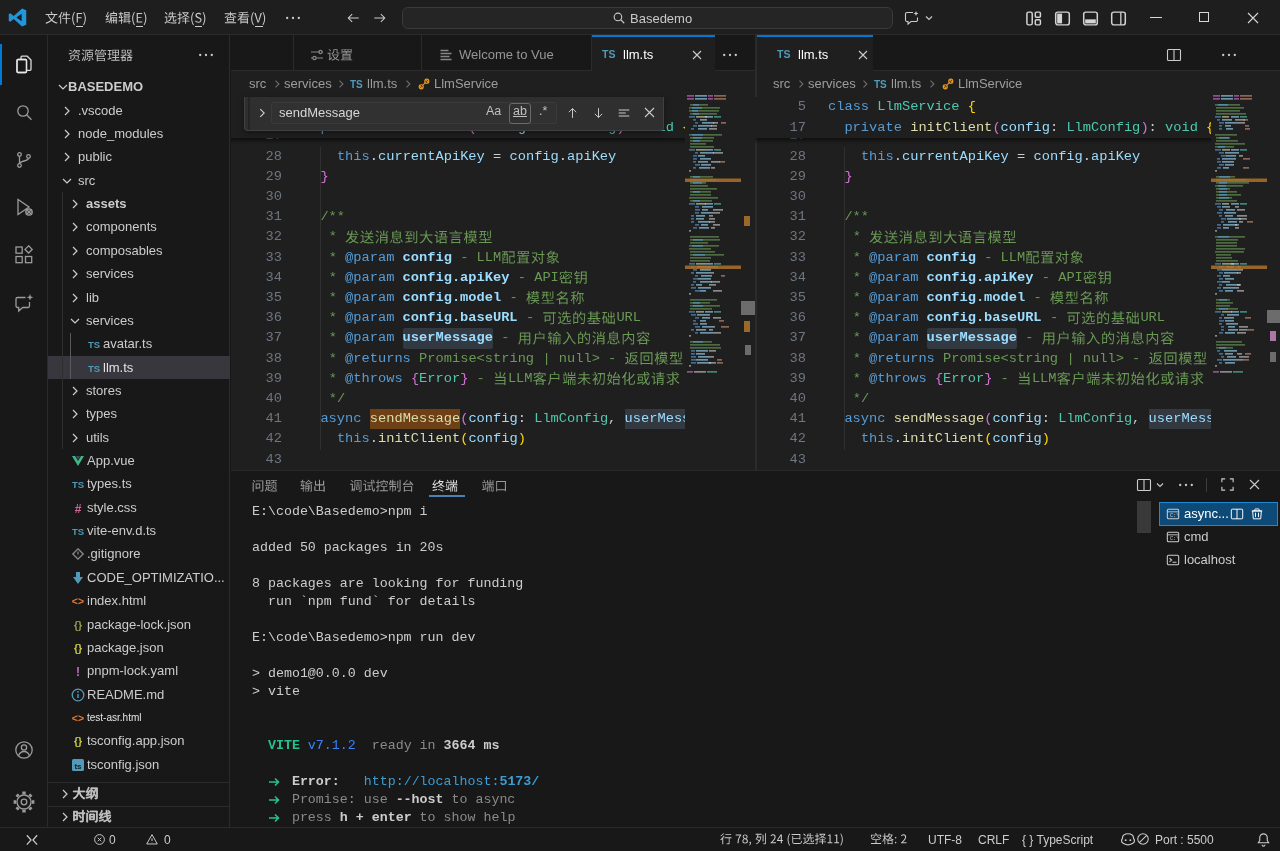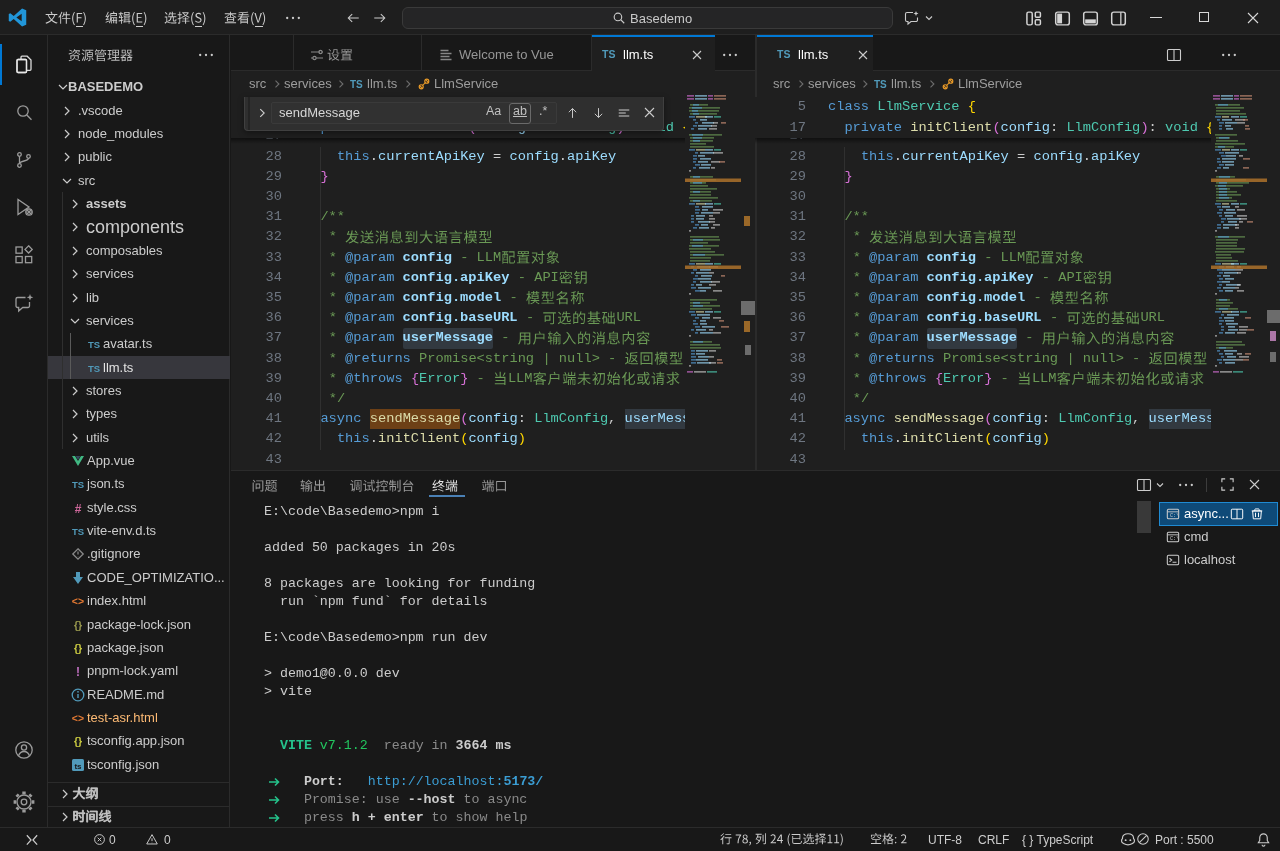--- a/index.html
+++ b/index.html
@@ -2,21 +2,21 @@
 <html><head><meta charset="utf-8"><style>
 *{margin:0;padding:0;box-sizing:border-box}
 html,body{width:1280px;height:851px;overflow:hidden;background:#181818;
  font-family:"Liberation Sans",sans-serif;-webkit-font-smoothing:antialiased}
 .abs{position:absolute}
 .mono{font-family:"Liberation Mono",monospace}
 svg{display:block}
 .tok{position:absolute;top:0;height:20.2px;line-height:20.2px;font-style:normal;white-space:pre}
 .row{position:absolute;height:20.2px;font-size:13.7px}
 .gut{position:absolute;width:40px;text-align:right;color:#6e7681;height:20.2px;line-height:20.2px;font-size:13.7px}
-.tline{position:absolute;left:264px;height:18px;line-height:18px;font-size:13.3px;color:#cccccc;white-space:pre;font-family:"Liberation Mono",monospace}
+.tline{position:absolute;left:252px;height:18px;line-height:18px;font-size:13.3px;color:#cccccc;white-space:pre;font-family:"Liberation Mono",monospace}
 .b{font-weight:bold}
 .dim{color:#8a8a8a}
 </style></head>
 <body>
 <div class="abs" style="left:0;top:0;width:1280px;height:35px;background:#1e1e1e;border-bottom:1px solid #2b2b2b"></div>
 <svg class="abs" style="left:8px;top:8px" width="19" height="19" viewBox="0 0 100 100">
 <path fill="#2196d9" d="M74 2 30 42 12 28 4 32v36l8 4 18-14 44 40 22-10V12L74 2zM72 30v40L44 50 72 30z"></path>
   </svg>
 <div class="abs" style="left:75.5px;top:25.5px;width:7px;height:1px;background:#cccccc"></div>
 <div class="abs" style="left:135.5px;top:25.5px;width:7px;height:1px;background:#cccccc"></div>
@@ -139,21 +139,21 @@
     <path d="m4 6 4 4 4-4"></path>
   </svg>
 <div class="abs" style="left:78px;top:172.72px;font-size:13px;line-height:16px;color:#cccccc;font-weight:normal">src</div>
 <svg class="abs" style="left:67px;top:196.07999999999998px" width="16" height="16" viewBox="0 0 16 16" fill="none" stroke="#cccccc" stroke-width="1.2">
     <path d="m6 4 4 4-4 4"></path>
   </svg>
 <div class="abs" style="left:86px;top:196.07999999999998px;font-size:13px;line-height:16px;color:#cccccc;font-weight:bold">assets</div>
 <svg class="abs" style="left:67px;top:219.44px" width="16" height="16" viewBox="0 0 16 16" fill="none" stroke="#cccccc" stroke-width="1.2">
     <path d="m6 4 4 4-4 4"></path>
   </svg>
-<div class="abs" style="left:86px;top:219.44px;font-size:18px;line-height:16px;color:#cccccc;font-weight:normal">components</div>
+<div class="abs" style="left:86px;top:219.44px;font-size:13px;line-height:16px;color:#cccccc;font-weight:normal">components</div>
 <svg class="abs" style="left:67px;top:242.79999999999998px" width="16" height="16" viewBox="0 0 16 16" fill="none" stroke="#cccccc" stroke-width="1.2">
     <path d="m6 4 4 4-4 4"></path>
   </svg>
 <div class="abs" style="left:86px;top:242.79999999999998px;font-size:13px;line-height:16px;color:#cccccc;font-weight:normal">composables</div>
 <svg class="abs" style="left:67px;top:266.16px" width="16" height="16" viewBox="0 0 16 16" fill="none" stroke="#cccccc" stroke-width="1.2">
     <path d="m6 4 4 4-4 4"></path>
   </svg>
 <div class="abs" style="left:86px;top:266.16px;font-size:13px;line-height:16px;color:#cccccc;font-weight:normal">services</div>
 <svg class="abs" style="left:67px;top:289.52000000000004px" width="16" height="16" viewBox="0 0 16 16" fill="none" stroke="#cccccc" stroke-width="1.2">
     <path d="m6 4 4 4-4 4"></path>
@@ -187,21 +187,21 @@
 <div class="abs" style="left:86px;top:429.68px;font-size:13px;line-height:16px;color:#cccccc;font-weight:normal">utils</div>
 <svg class="abs" style="left:70px;top:453.04px" width="16" height="16" viewBox="0 0 16 16">
     <path d="M2 3h3l3 5 3-5h3L8 13z" fill="#41b883"></path>
     <path d="M5.7 3h4.6L8 6.9z" fill="#35495e"></path>
   </svg>
 <div class="abs" style="left:87px;top:453.04px;font-size:13px;line-height:16px;color:#cccccc">App.vue</div>
 <svg class="abs" style="left:70px;top:476.40000000000003px" width="16" height="16" viewBox="0 0 16 16">
     <rect x="1.5" y="1.5" width="13" height="13" rx="2" fill="none"></rect>
     <text x="8" y="11.5" font-size="9.5" font-weight="bold" fill="#519aba" text-anchor="middle" font-family="Liberation Sans">TS</text>
   </svg>
-<div class="abs" style="left:87px;top:476.40000000000003px;font-size:13px;line-height:16px;color:#cccccc">json.ts</div>
+<div class="abs" style="left:87px;top:476.40000000000003px;font-size:13px;line-height:16px;color:#cccccc">types.ts</div>
 <svg class="abs" style="left:70px;top:499.76000000000005px" width="16" height="16" viewBox="0 0 16 16">
     <text x="8" y="12.5" font-size="12" font-weight="bold" fill="#cc6699" text-anchor="middle" font-family="Liberation Sans">#</text>
   </svg>
 <div class="abs" style="left:87px;top:499.76000000000005px;font-size:13px;line-height:16px;color:#cccccc">style.css</div>
 <svg class="abs" style="left:70px;top:523.1199999999999px" width="16" height="16" viewBox="0 0 16 16">
     <rect x="1.5" y="1.5" width="13" height="13" rx="2" fill="none"></rect>
     <text x="8" y="11.5" font-size="9.5" font-weight="bold" fill="#519aba" text-anchor="middle" font-family="Liberation Sans">TS</text>
   </svg>
 <div class="abs" style="left:87px;top:523.1199999999999px;font-size:13px;line-height:16px;color:#cccccc">vite-env.d.ts</div>
 <svg class="abs" style="left:70px;top:546.4799999999999px" width="16" height="16" viewBox="0 0 16 16">
@@ -231,21 +231,21 @@
 <div class="abs" style="left:87px;top:663.28px;font-size:13px;line-height:16px;color:#cccccc">pnpm-lock.yaml</div>
 <svg class="abs" style="left:70px;top:686.64px" width="16" height="16" viewBox="0 0 16 16">
     <circle cx="8" cy="8" r="5.8" fill="none" stroke="#519aba" stroke-width="1.3"></circle>
     <path d="M8 7v4" stroke="#519aba" stroke-width="1.4"></path>
     <circle cx="8" cy="4.8" r=".9" fill="#519aba"></circle>
   </svg>
 <div class="abs" style="left:87px;top:686.64px;font-size:13px;line-height:16px;color:#cccccc">README.md</div>
 <svg class="abs" style="left:70px;top:710.0px" width="16" height="16" viewBox="0 0 16 16">
     <text x="8" y="12" font-size="10.5" font-weight="bold" fill="#e37933" text-anchor="middle" font-family="Liberation Sans">&lt;&gt;</text>
   </svg>
-<div class="abs" style="left:87px;top:710.0px;font-size:13px;line-height:16px;color:#fdba74">test-asr.html</div>
+<div class="abs" style="left:87px;top:710.0px;font-size:10px;line-height:16px;color:#e5e5e5">test-asr.html</div>
 <svg class="abs" style="left:70px;top:733.3599999999999px" width="16" height="16" viewBox="0 0 16 16">
     <text x="8" y="12" font-size="10.5" font-weight="bold" fill="#cbcb41" text-anchor="middle" font-family="Liberation Sans">{}</text>
   </svg>
 <div class="abs" style="left:87px;top:733.3599999999999px;font-size:13px;line-height:16px;color:#cccccc">tsconfig.app.json</div>
 <svg class="abs" style="left:70px;top:756.7199999999999px" width="16" height="16" viewBox="0 0 16 16">
     <rect x="2" y="2" width="12" height="12" rx="1.5" fill="#519aba"></rect>
     <text x="8" y="11.8" font-size="8" font-weight="bold" fill="#181818" text-anchor="middle" font-family="Liberation Sans">ts</text>
   </svg>
 <div class="abs" style="left:87px;top:756.7199999999999px;font-size:13px;line-height:16px;color:#cccccc">tsconfig.json</div>
 <div class="abs" style="left:48px;top:782px;width:182px;height:1px;background:#2b2b2b"></div>
@@ -1049,22 +1049,22 @@
 <svg class="abs" style="left:1248px;top:478px" width="13" height="13" viewBox="0 0 13 13" stroke="#cccccc" stroke-width="1.1">
     <path d="M2 2l9 9M11 2 2 11"></path>
   </svg>
 <div class="tline" style="top:503px">E:\code\Basedemo&gt;npm i</div>
 <div class="tline" style="top:539px">added 50 packages in 20s</div>
 <div class="tline" style="top:575px">8 packages are looking for funding</div>
 <div class="tline" style="top:593px">  run `npm fund` for details</div>
 <div class="tline" style="top:629px">E:\code\Basedemo&gt;npm run dev</div>
 <div class="tline" style="top:665px">&gt; demo1@0.0.0 dev</div>
 <div class="tline" style="top:683px">&gt; vite</div>
-<div class="tline" style="top:737px">  <span class="b" style="color:#25c28b">VITE</span><span style="color:#22c55e"> v7.1.2</span><span class="dim">  ready in </span><span class="b">3664 ms</span></div>
-<div class="tline" style="top:773px">     <span class="b">Port:</span>   <span style="color:#3b9dd3">http://localhost:</span><span class="b" style="color:#3b9dd3">5173/</span></div>
+<div class="tline" style="top:737px">  <span class="b" style="color:#25c28b">VITE</span><span style="color:#3b82f6"> v7.1.2</span><span class="dim">  ready in </span><span class="b">3664 ms</span></div>
+<div class="tline" style="top:773px">     <span class="b">Error:</span>   <span style="color:#3b9dd3">http://localhost:</span><span class="b" style="color:#3b9dd3">5173/</span></div>
 <div class="tline" style="top:791px">     <span class="dim">Promise: use </span><span class="b">--host</span><span class="dim"> to async</span></div>
 <div class="tline" style="top:809px">     <span class="dim">press </span><span class="b">h + enter</span><span class="dim"> to show help</span></div>
 <svg class="abs" style="left:268px;top:777px" width="13" height="10" viewBox="0 0 13 10" fill="none" stroke="#25c28b" stroke-width="1.6">
     <path d="M1 5h9M7 1.5 10.5 5 7 8.5"></path>
   </svg>
 <svg class="abs" style="left:268px;top:795px" width="13" height="10" viewBox="0 0 13 10" fill="none" stroke="#25c28b" stroke-width="1.6">
     <path d="M1 5h9M7 1.5 10.5 5 7 8.5"></path>
   </svg>
 <svg class="abs" style="left:268px;top:813px" width="13" height="10" viewBox="0 0 13 10" fill="none" stroke="#25c28b" stroke-width="1.6">
     <path d="M1 5h9M7 1.5 10.5 5 7 8.5"></path>

